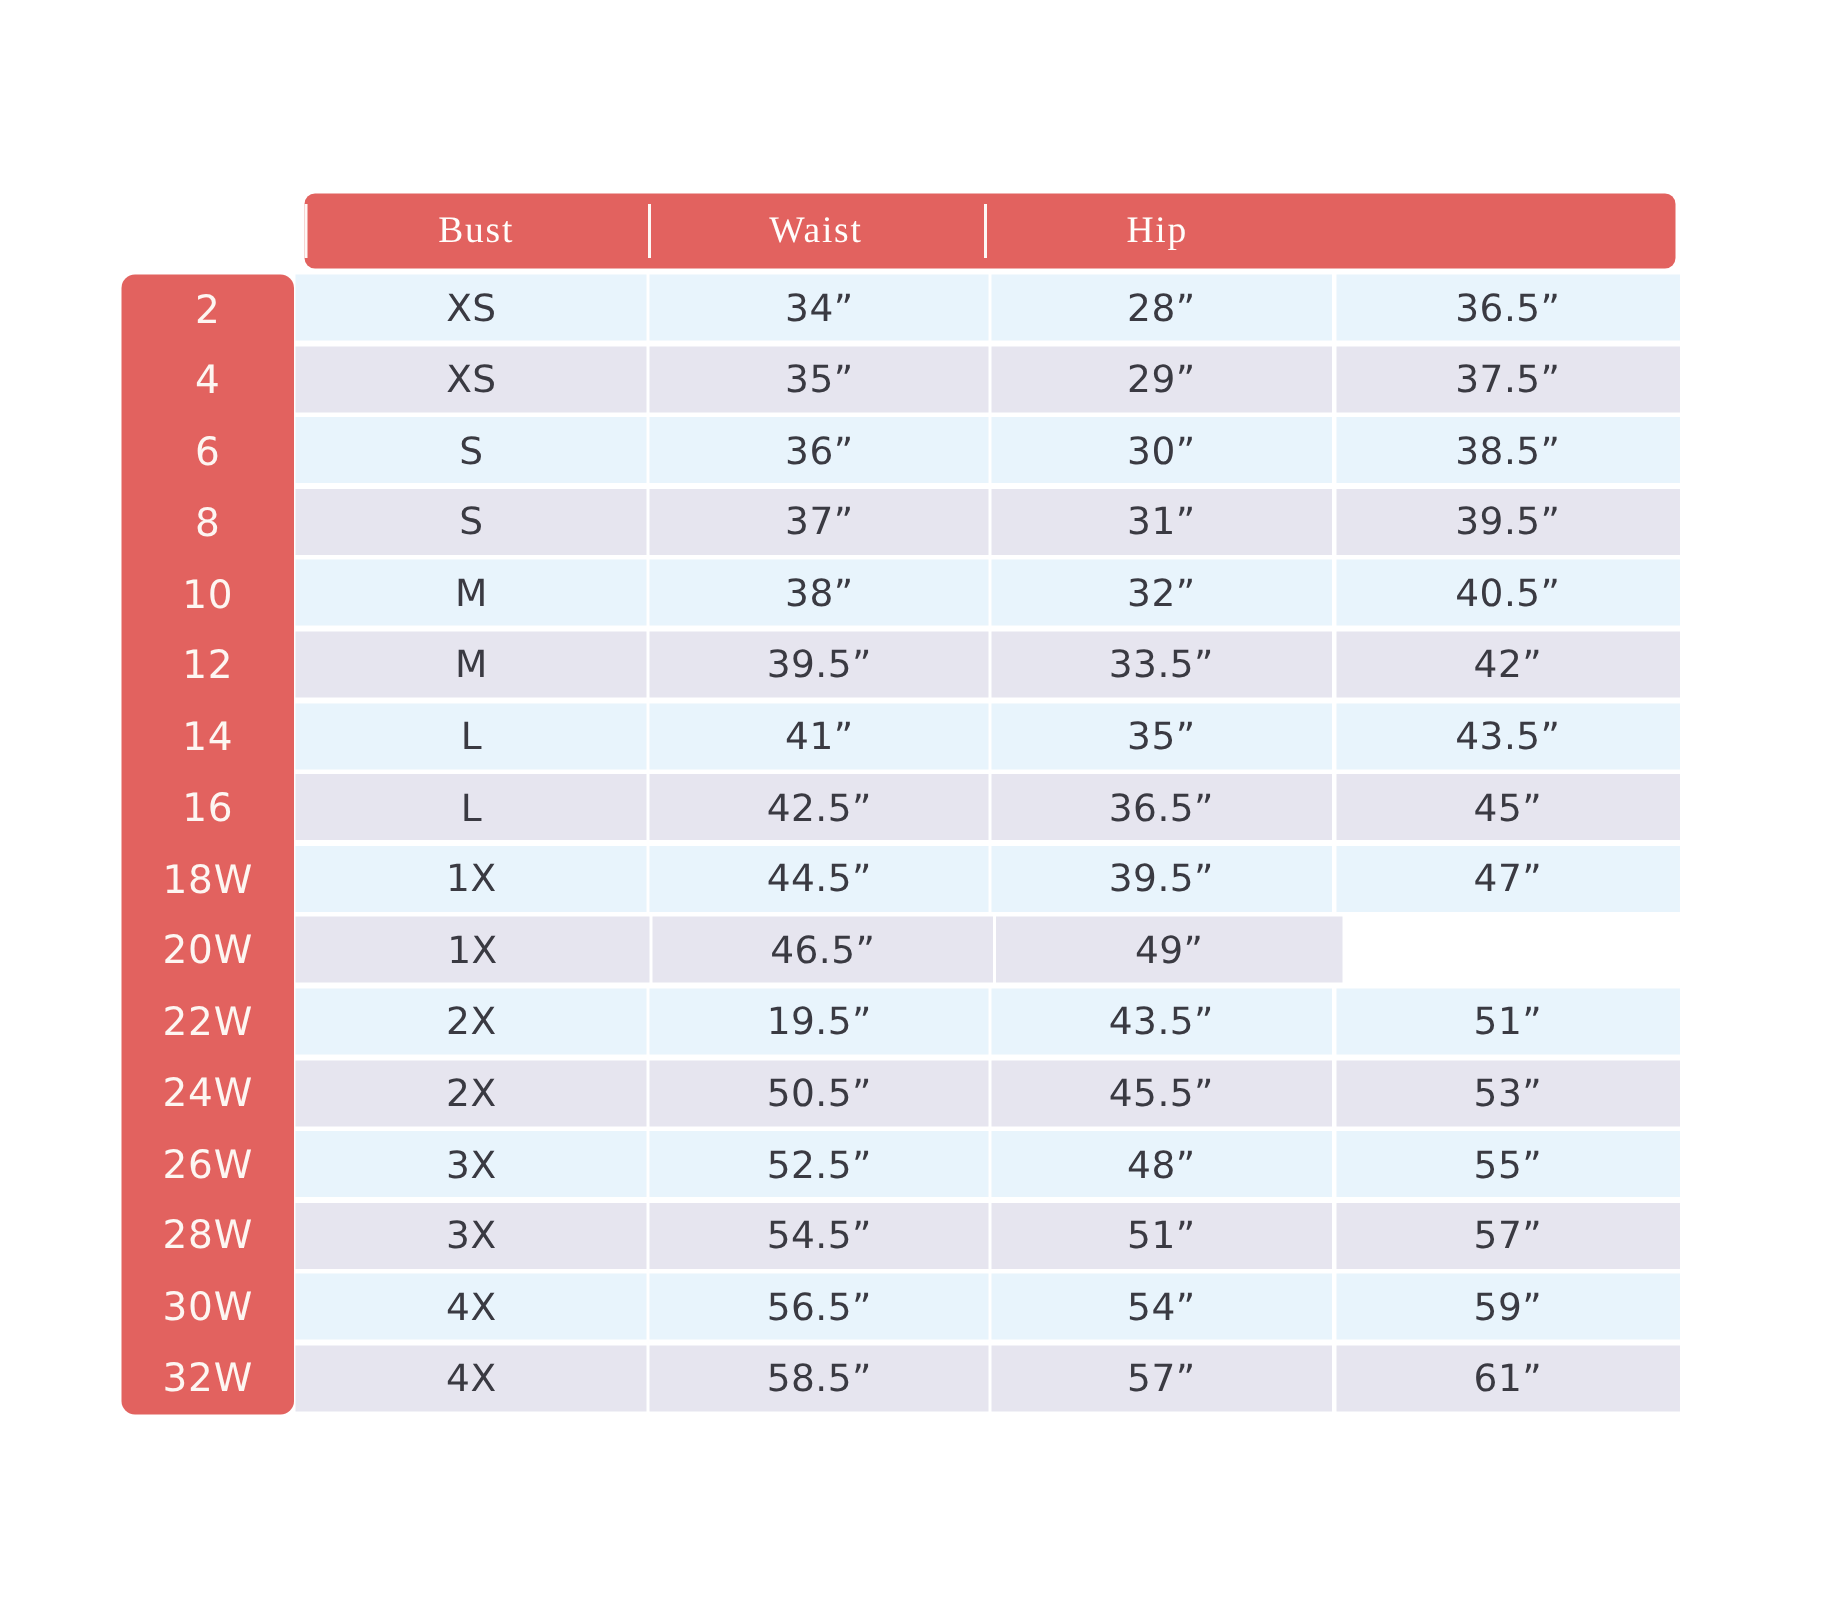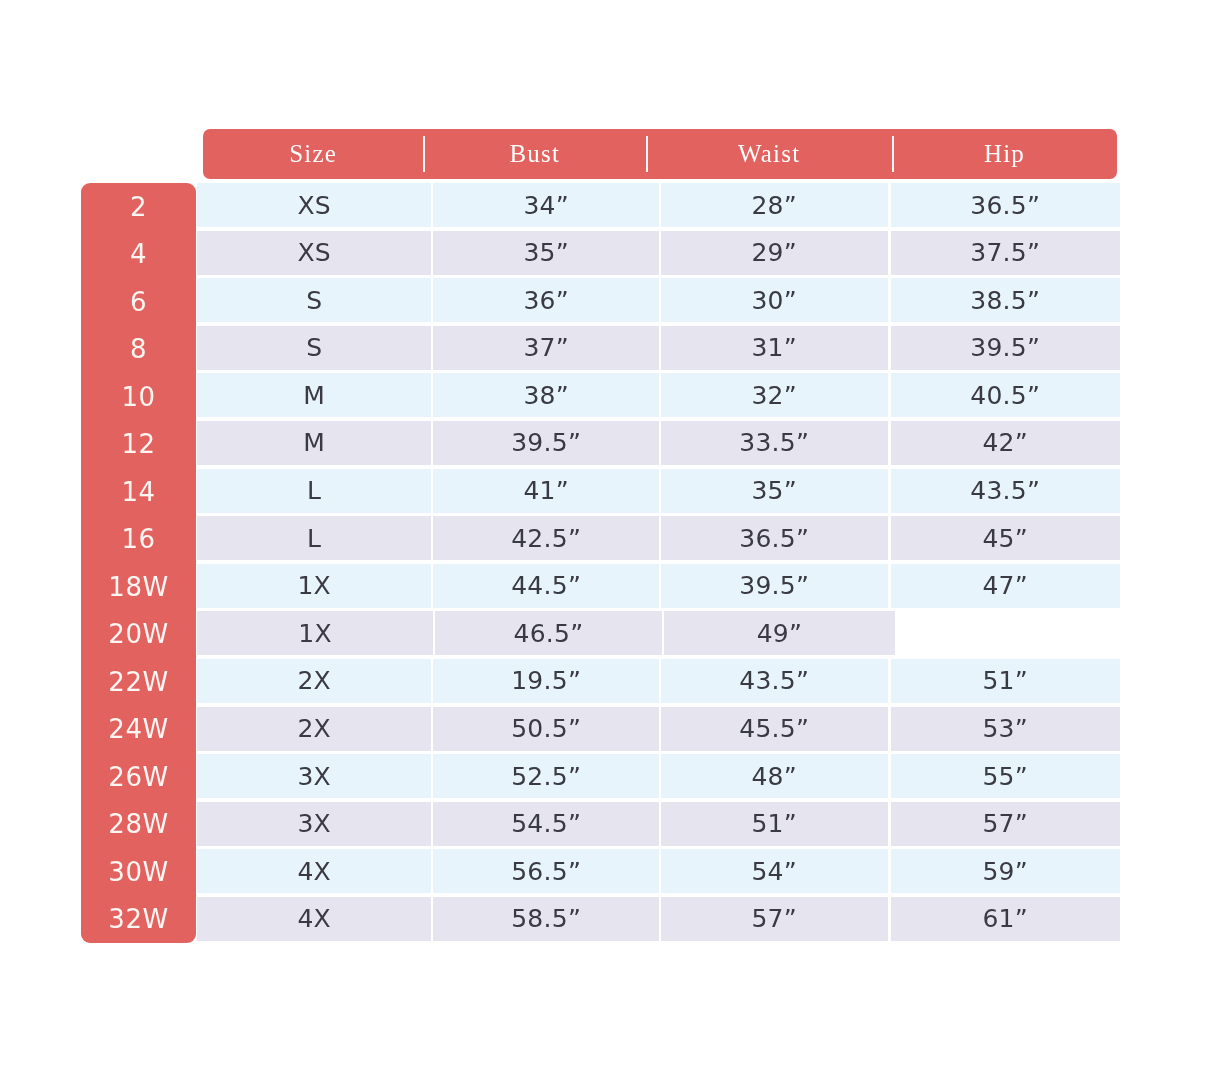--- a/index.html
+++ b/index.html
@@ -65,21 +65,21 @@
     justify-content: center;
     position: relative;
     color: #fffdfb;
     font-family: "Liberation Serif", "DejaVu Serif", serif;
     font-size: 25px;
     letter-spacing: 1.2px;
     user-select: none;
   }
   .head-cell.c-size  { width: 226px; }
   .head-cell.c-bust  { width: 229px; }
-  .head-cell.c-waist { width: 252px; }
+  .head-cell.c-waist { width: 224px; }
   .head-cell.c-hip   { width: 231px; }
   .head-divider {
     position: absolute;
     left: 0;
     top: 7px;
     bottom: 7px;
     width: 2px;
     background: #fdf8f6;
   }
 
@@ -130,23 +130,20 @@
       <div class="rail-cell">20W</div>
       <div class="rail-cell">22W</div>
       <div class="rail-cell">24W</div>
       <div class="rail-cell">26W</div>
       <div class="rail-cell">28W</div>
       <div class="rail-cell">30W</div>
       <div class="rail-cell">32W</div>
     </div>
 
   <div id="header-bar">
-    <div class="head-cell c-size">
-      <span>Size</span>
-    </div>
     <div class="head-cell c-bust">
       <span class="head-divider"></span>
       <span>Bust</span>
     </div>
     <div class="head-cell c-waist">
       <span class="head-divider"></span>
       <span>Waist</span>
     </div>
     <div class="head-cell c-hip">
       <span class="head-divider"></span>

